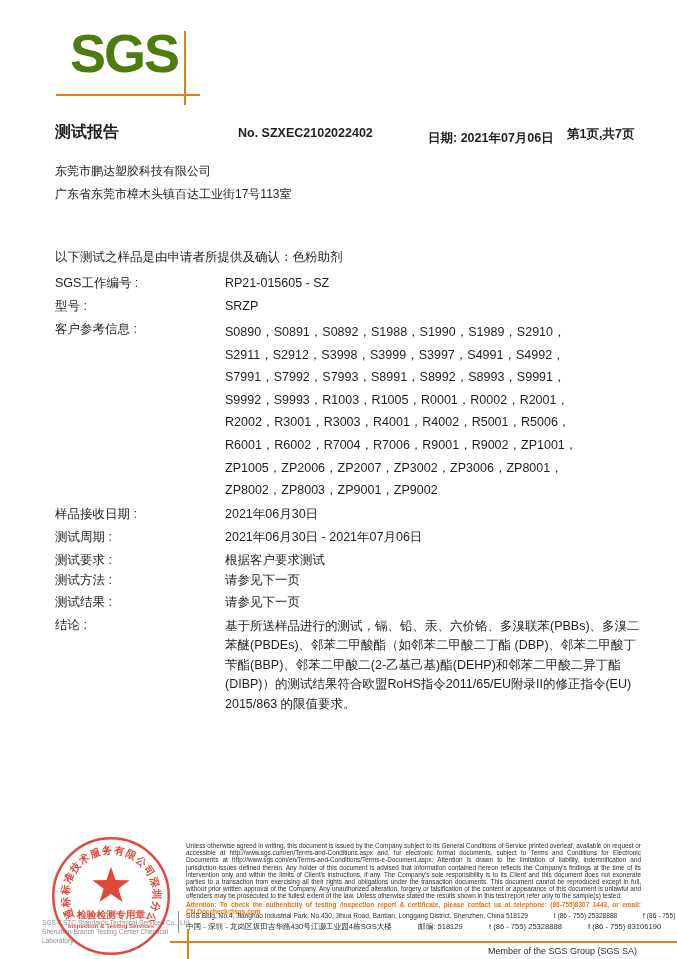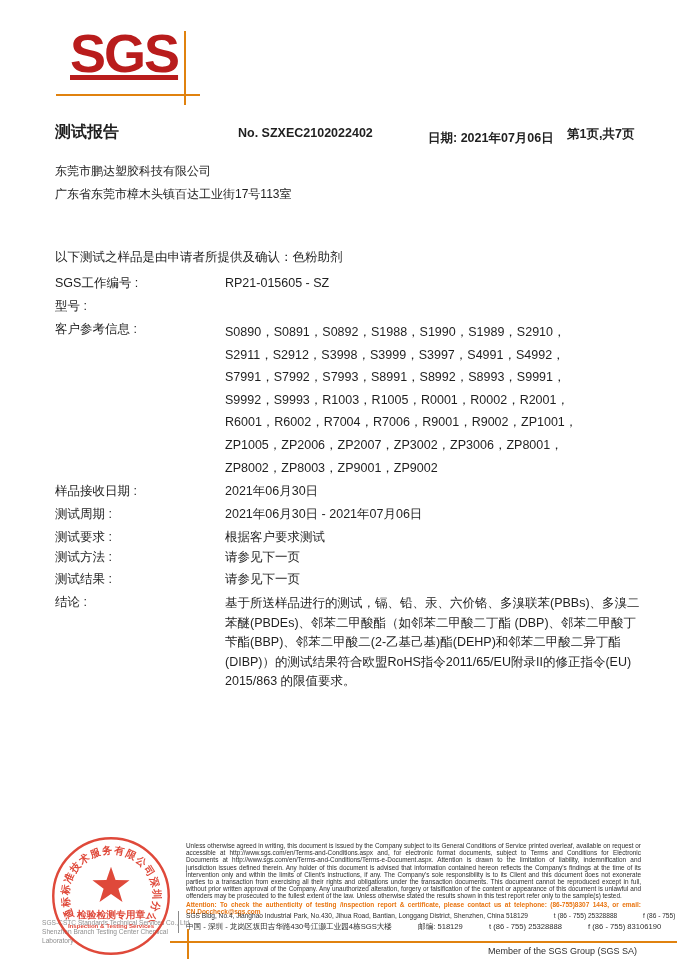--- a/index.html
+++ b/index.html
@@ -1,20 +1,20 @@
 <!DOCTYPE html>
 <html><head>
 <meta charset="utf-8">
 <style>
   html,body{margin:0;padding:0;background:#ffffff;}
   .page{position:relative;width:677px;height:959px;background:#ffffff;overflow:hidden;
         font-family:"Liberation Sans","DejaVu Sans",sans-serif;color:#1f1f1f;}
   
   .logo-text{position:absolute;left:70px;top:26px;font-size:54px;font-weight:bold;
-             color:#b91c1c;letter-spacing:-2px;line-height:1;text-decoration:underline;}
+             color:#4d7c0f;letter-spacing:-2px;line-height:1;}
   .logo-hline{position:absolute;left:56px;top:94px;width:144px;height:2px;background:#e0820f;}
   .logo-vline{position:absolute;left:184px;top:31px;width:2px;height:74px;background:#e0820f;}
   
   .rpt-title{position:absolute;left:55px;top:122px;font-size:16px;font-weight:bold;}
   .rpt-no{position:absolute;left:238px;top:126px;font-size:12.5px;font-weight:bold;}
   .rpt-date{position:absolute;left:428px;top:130px;font-size:12.5px;font-weight:bold;}
   .rpt-page{position:absolute;left:567px;top:126px;font-size:12.5px;font-weight:bold;}
   
   .applicant{position:absolute;left:55px;top:160px;font-size:12px;line-height:23px;}
   
@@ -65,29 +65,31 @@
   <div class="content">
     <div class="intro">以下测试之样品是由申请者所提供及确认：色粉助剂</div>
 
     <div class="frow mb6">
       <div class="flabel">SGS工作编号 :</div>
       <div class="fvalue">RP21-015605 - SZ</div>
     </div>
 
     <div class="frow mb6">
       <div class="flabel">型号 :</div>
+      <div class="fvalue">SRZP</div>
     </div>
 
     <div class="frow client-block">
       <div class="flabel">客户参考信息 :</div>
       <div class="fvalue client-lines">
         <div>S0890，S0891，S0892，S1988，S1990，S1989，S2910，</div>
         <div>S2911，S2912，S3998，S3999，S3997，S4991，S4992，</div>
         <div>S7991，S7992，S7993，S8991，S8992，S8993，S9991，</div>
         <div>S9992，S9993，R1003，R1005，R0001，R0002，R2001，</div>
+        <div>R2002，R3001，R3003，R4001，R4002，R5001，R5006，</div>
         <div>R6001，R6002，R7004，R7006，R9001，R9002，ZP1001，</div>
         <div>ZP1005，ZP2006，ZP2007，ZP3002，ZP3006，ZP8001，</div>
         <div>ZP8002，ZP8003，ZP9001，ZP9002</div>
       </div>
     </div>
 
     <div class="frow mb6">
       <div class="flabel">样品接收日期 :</div>
       <div class="fvalue">2021年06月30日</div>
     </div>

